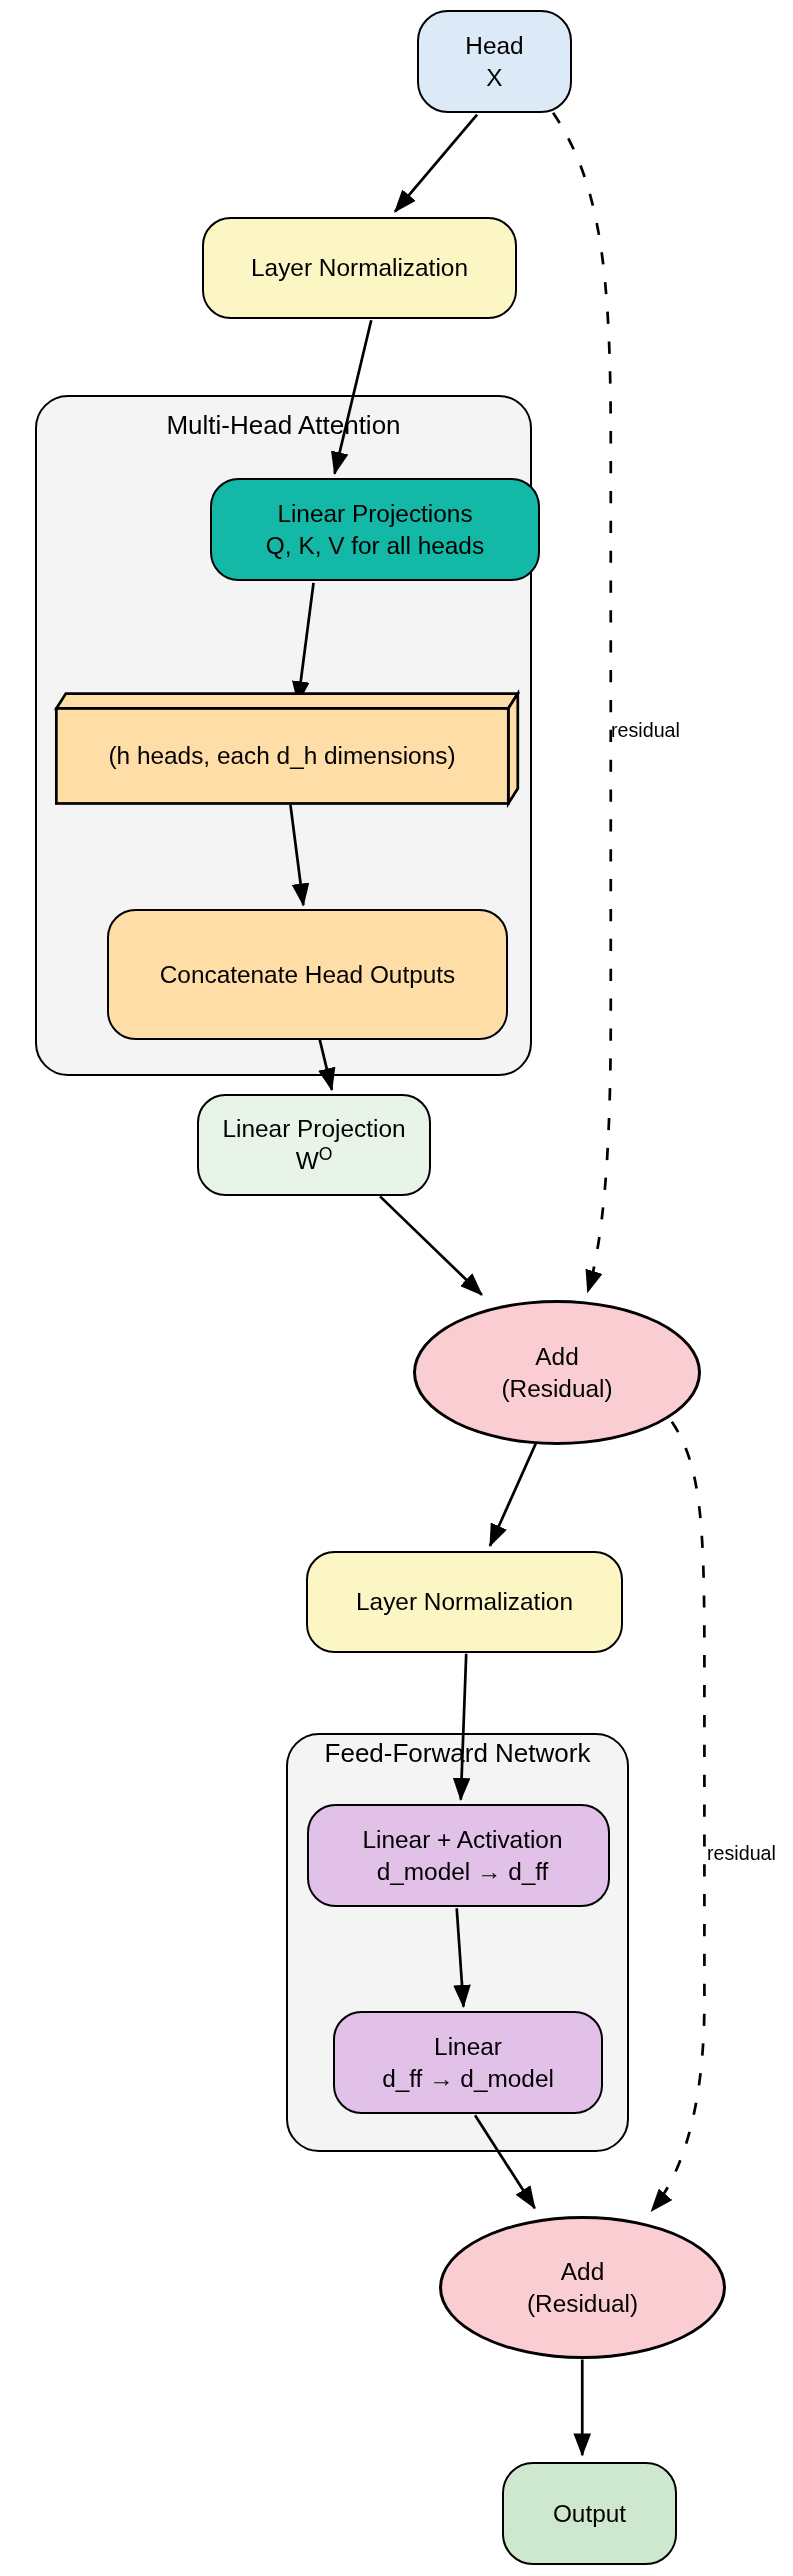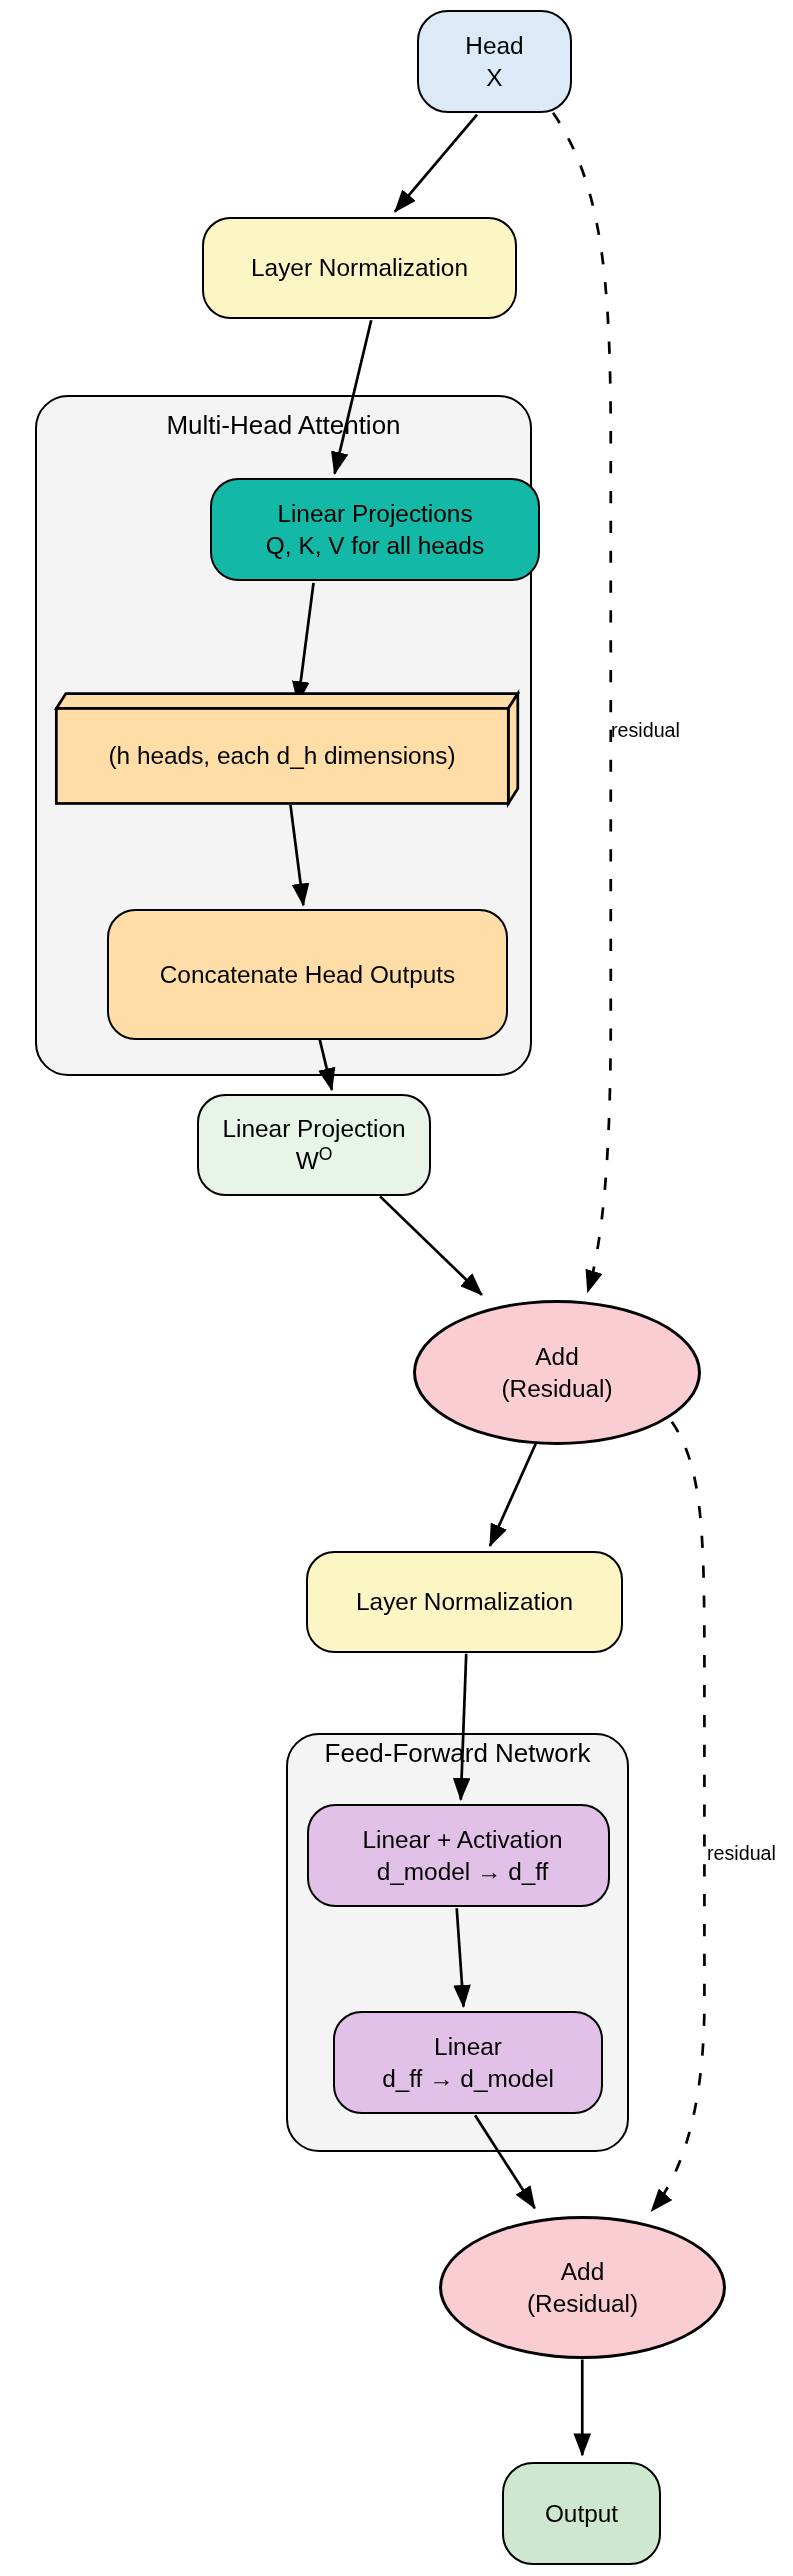--- a/index.html
+++ b/index.html
@@ -145,21 +145,21 @@
   <div class="node" style="left: 333px; top: 2011px; width: 270px; height: 103px; background: rgb(226, 193, 232);">
     <div class="l">Linear</div>
     <div class="l">d_ff → d_model</div>
   </div>
 
   <div class="node ellipse" style="left: 439px; top: 2216px; width: 287px; height: 143px; background: rgb(249, 205, 210);">
     <div class="l">Add</div>
     <div class="l">(Residual)</div>
   </div>
 
-  <div class="node" style="left: 502px; top: 2462px; width: 159px; height: 103px; border-radius: 31px; background: rgb(206, 232, 207);">
+  <div class="node" style="left: 502px; top: 2462px; width: 175px; height: 103px; border-radius: 31px; background: rgb(206, 232, 207);">
     <div class="l">Output</div>
   </div>
 
   <div class="edge-label" style="left:611px;top:719px;">residual</div>
   <div class="edge-label" style="left:707px;top:1842px;">residual</div>
 
 </div>
 
 
 </body></html>

